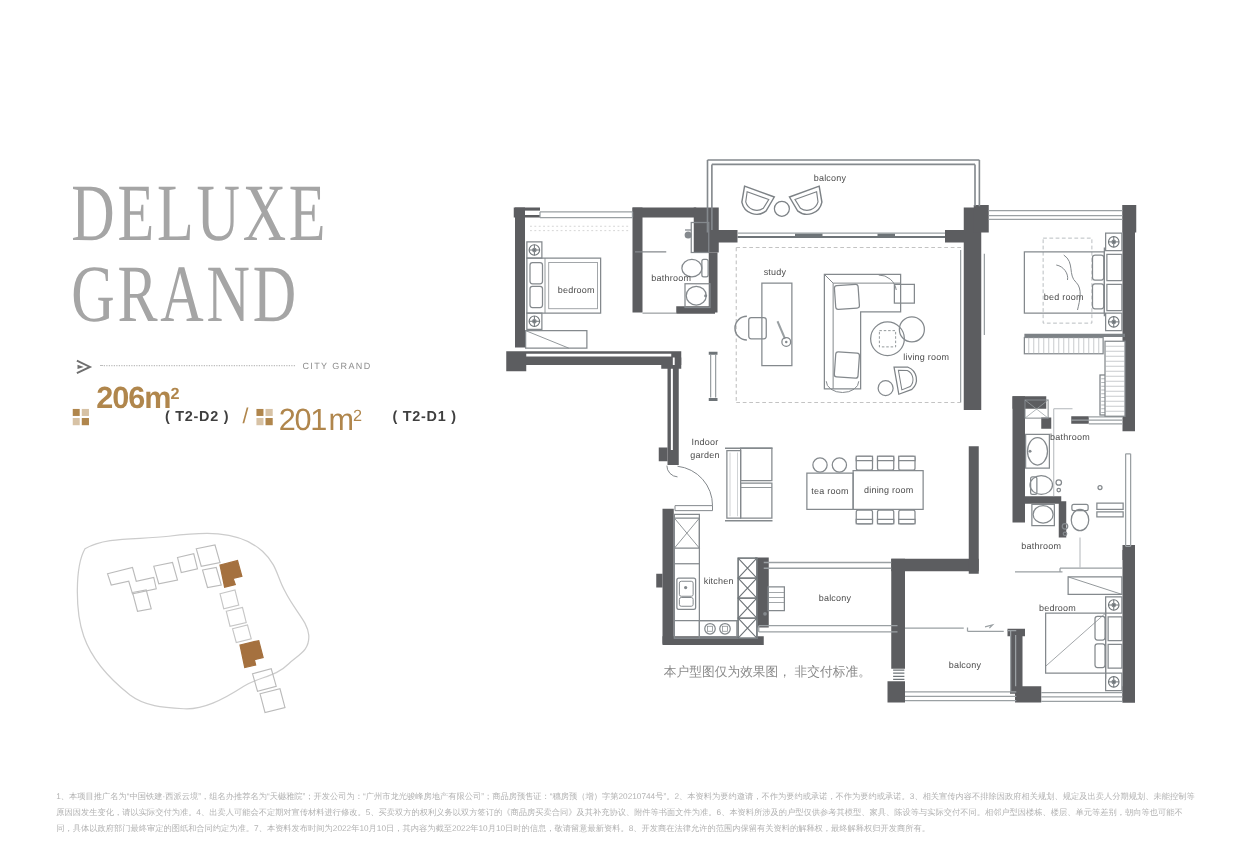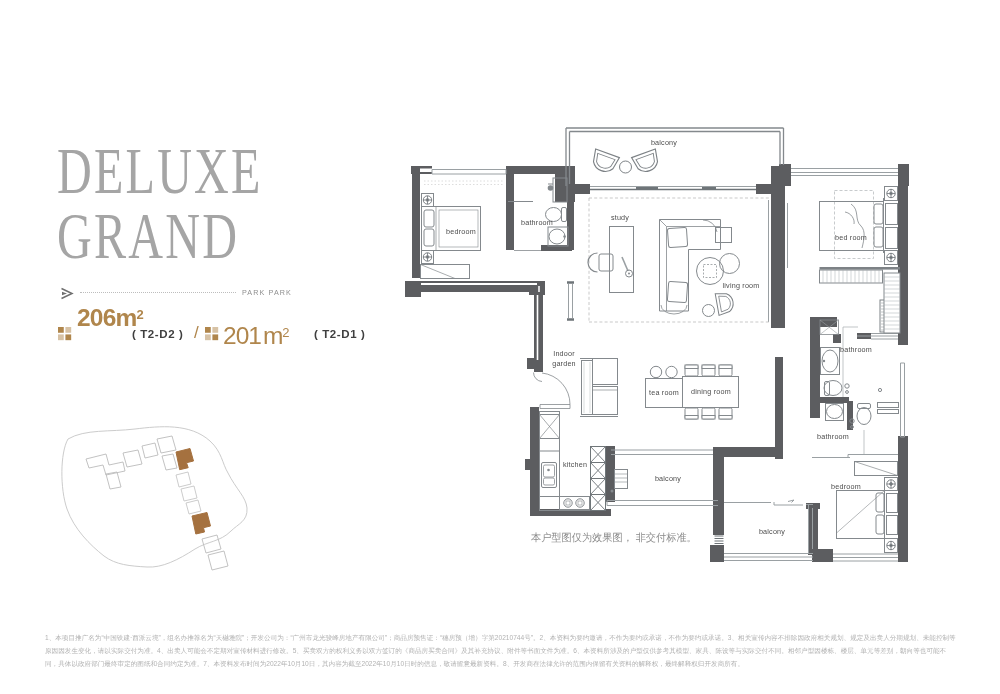--- a/index.html
+++ b/index.html
@@ -11,21 +11,21 @@
 
 <div class="abs" style="left:57px;top:139px;font-family:'Liberation Serif',serif;font-weight:400;font-size:65px;color:#a5a5a5;letter-spacing:3px;line-height:65px;transform:scaleX(0.74);transform-origin:left top;">DELUXE<br>GRAND</div>
 
 <svg class="abs" style="left:60px;top:287px;" width="15" height="13" viewBox="0 0 15 13">
 <path d="M1.5 1.5 L12 6.5 L1.5 11.5" fill="none" stroke="#6f6f6f" stroke-width="1.5"></path>
 <path d="M2 4.8 L7 6.5 L2 8.2 Z" fill="#6f6f6f"></path>
 </svg>
 
 <div class="abs" style="left:80px;top:291.5px;width:156px;height:0;border-top:1.3px dotted #bdbdbd;"></div>
 
-<div class="abs" style="left:242px;top:288px;font-size:7.2px;color:#8f8f8f;letter-spacing:1.1px;">PARK PARK</div>
+<div class="abs" style="left:242px;top:288px;font-size:7.2px;color:#8f8f8f;letter-spacing:1.1px;">CITY GRAND</div>
 
 <svg class="abs" style="left:58px;top:327px;" width="14" height="14" viewBox="0 0 17 17">
     <g fill="#b0864c">
       <rect x="0" y="0" width="7" height="7"></rect>
       <rect x="9" y="0" width="7" height="7" fill-opacity="0.5"></rect>
       <rect x="0" y="9" width="7" height="7" fill-opacity="0.5"></rect>
       <rect x="9" y="9" width="7" height="7"></rect>
     </g>
   </svg>
 <div class="abs" style="left:77px;top:304px;font-size:24.5px;font-weight:bold;color:#b0864c;letter-spacing:-0.8px;line-height:21px;">206m<span style="font-size:13px;vertical-align:7px;">2</span></div>

